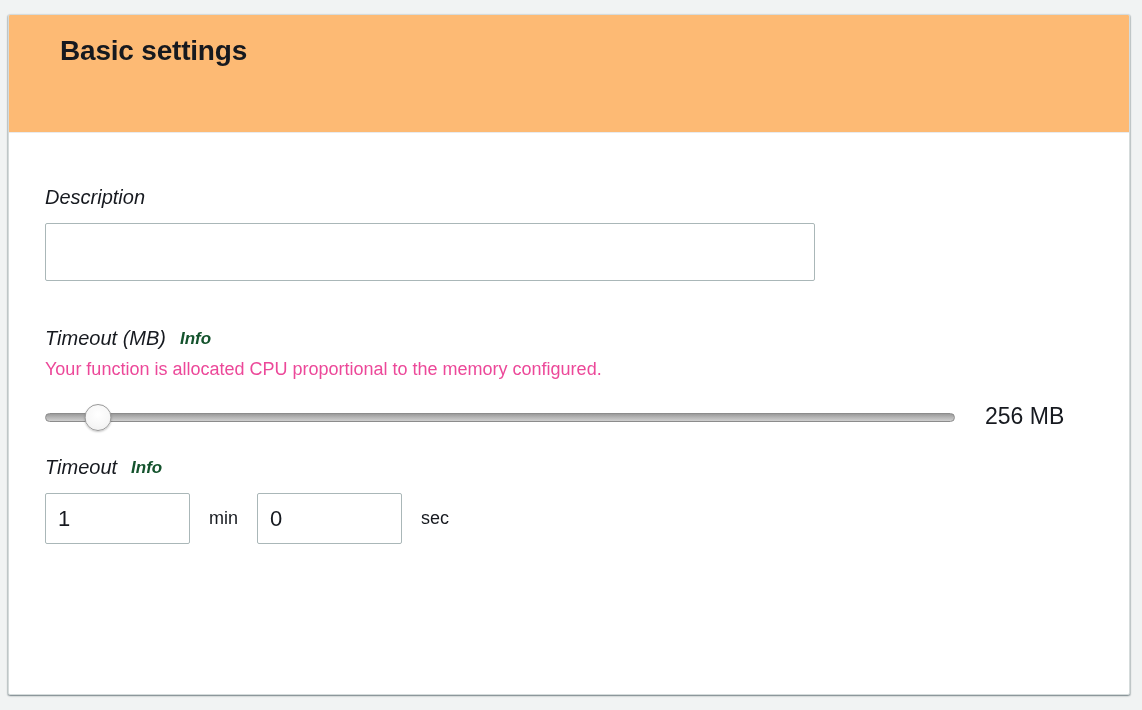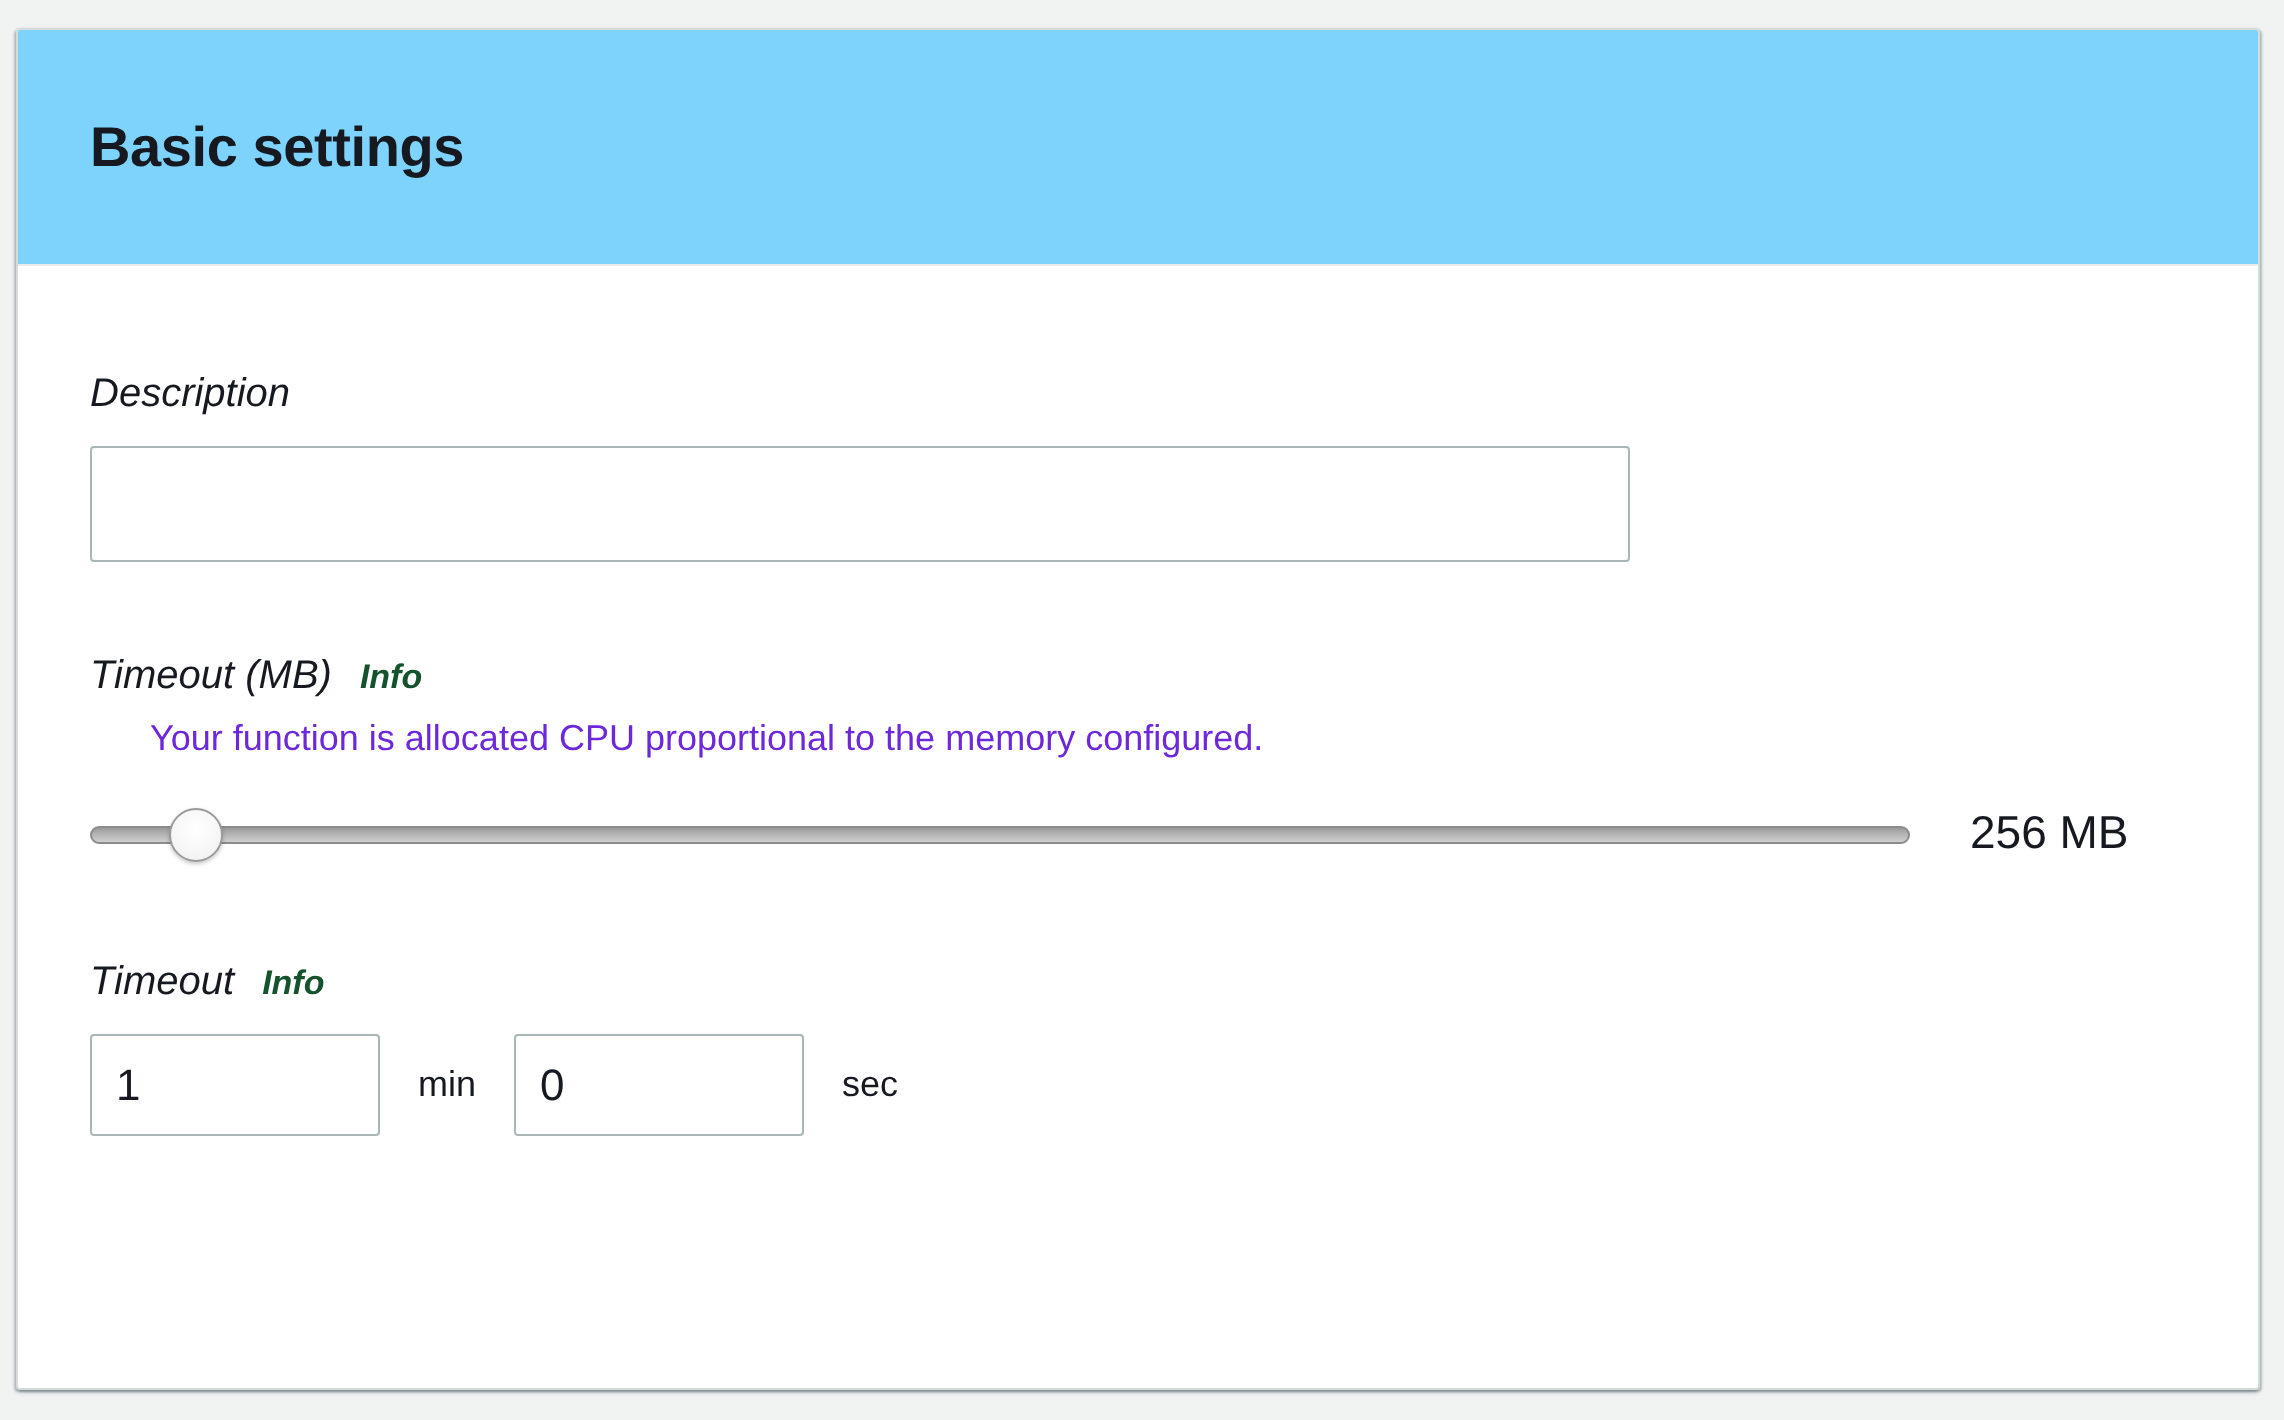--- a/index.html
+++ b/index.html
@@ -21,26 +21,26 @@
     background: #ffffff;
     border: 1px solid #d5dbdb;
     border-radius: 2px;
     box-sizing: border-box;
     box-shadow: 0 1px 2px rgba(0, 28, 36, 0.30), 1px 1px 1px rgba(0, 28, 36, 0.15), -1px 1px 1px rgba(0, 28, 36, 0.15);
     overflow: hidden;
   }
 
   .panel-header {
     height: 118px;
-    background: #7dd3fc;
+    background: #fdba74;
     border-bottom: 1px solid #e9ebed;
     box-sizing: border-box;
     display: flex;
-    align-items: center;
-    padding-left: 36px;
+    align-items: flex-start;
+    padding-left: 51px;
   }
 
   .panel-title {
     font-size: 28px;
     font-weight: bold;
     color: #16191f;
     letter-spacing: -0.2px;
     line-height: 1.2;
   }
 
@@ -62,24 +62,23 @@
     font-size: 17px;
     font-weight: bold;
     color: #14532d;
     margin-left: 14px;
     cursor: pointer;
     text-decoration: none;
   }
 
   .field-description {
     font-size: 18px;
-    color: #6d28d9;
+    color: #ec4899;
     line-height: 1.35;
     margin-top: 6px;
-    margin-left: 30px;
   }
 
   .text-input {
     display: block;
     box-sizing: border-box;
     margin-top: 13px;
     height: 58px;
     width: 770px;
     border: 1px solid #aab7b8;
     border-radius: 2px;
@@ -131,21 +130,21 @@
     transform: translateX(-50%);
   }
 
   .slider-value {
     font-size: 23px;
     color: #16191f;
     margin-left: 30px;
     white-space: nowrap;
   }
 
-  .timeout-section { margin-top: 48px; }
+  .timeout-section { margin-top: 24px; }
 
   .timeout-row {
     display: flex;
     align-items: center;
     margin-top: 13px;
   }
 
   .small-input {
     box-sizing: border-box;
     width: 145px;

